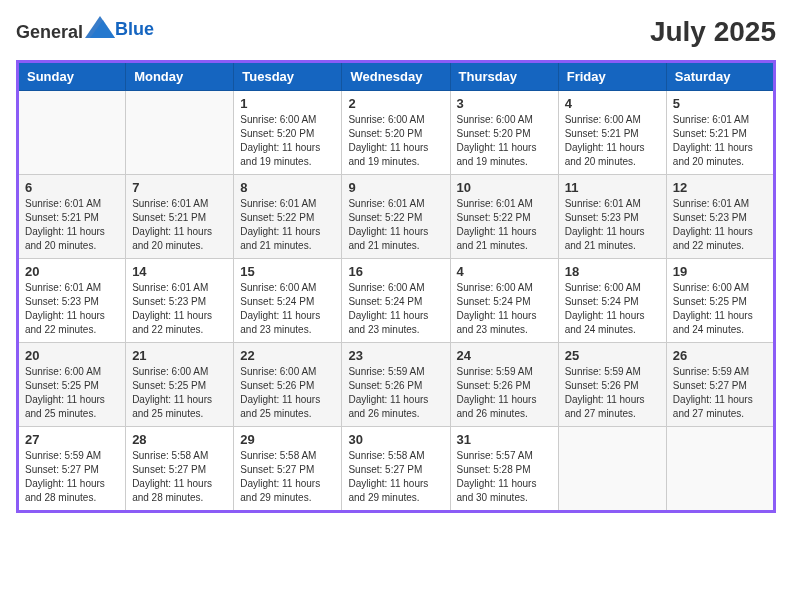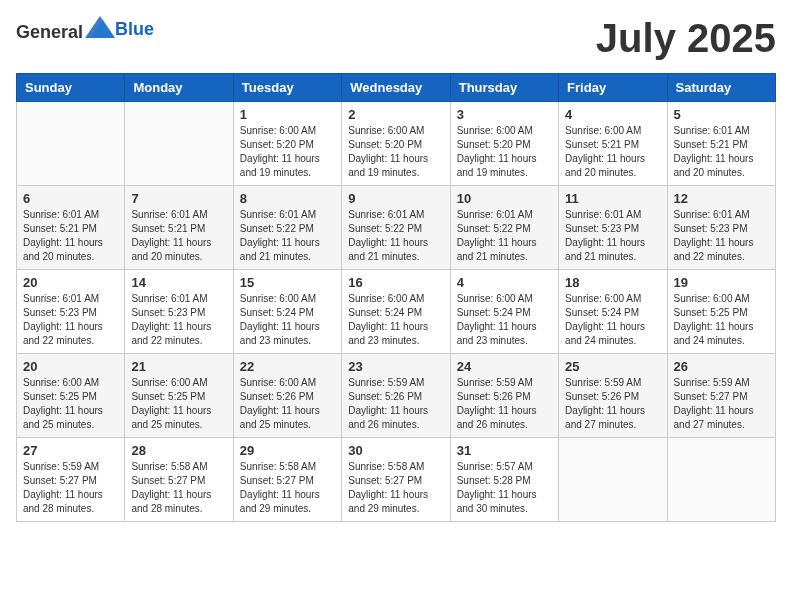--- a/index.html
+++ b/index.html
@@ -33,32 +33,32 @@
     }
     .logo-icon {
       width: 30px;
       height: 22px;
       margin-left: 2px;
     }
     .title-block {
       text-align: right;
     }
     .month-year {
-      font-size: 40px;
+      font-size: 28px;
       font-weight: bold;
       color: #333;
     }
     .location {
       font-size: 14px;
       color: #555;
     }
     .calendar {
       width: 100%;
       border-collapse: collapse;
-      border: 1px solid #8b5cf6;
+      border: 3px solid #8b5cf6;
     }
     .calendar th {
       background: #1565c0;
       color: #fff;
       text-align: left;
       padding: 6px 8px;
       font-size: 13px;
       border: 1px solid #1255a0;
     }
     .calendar td {

